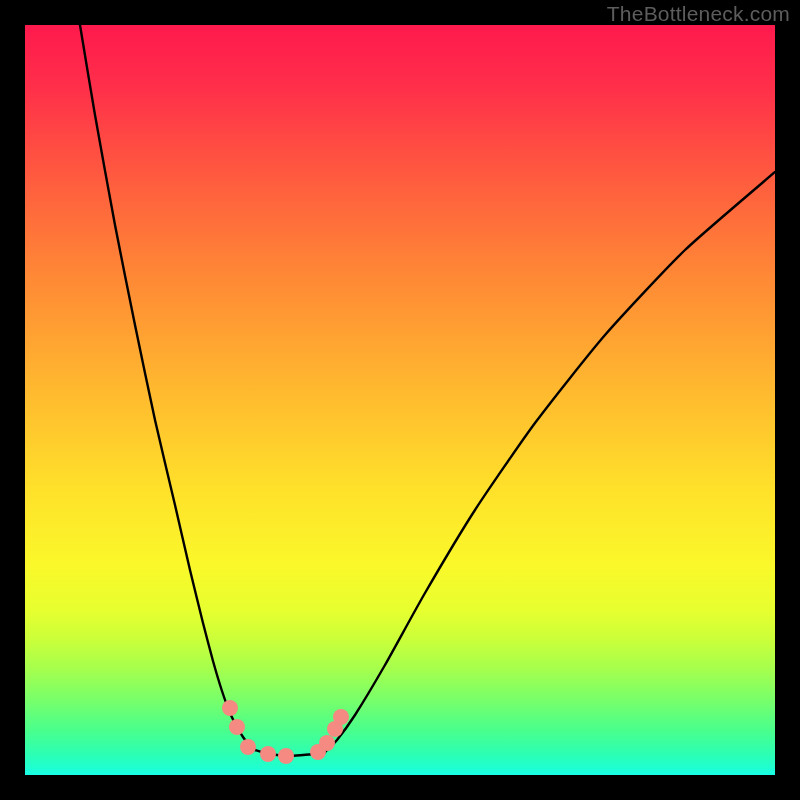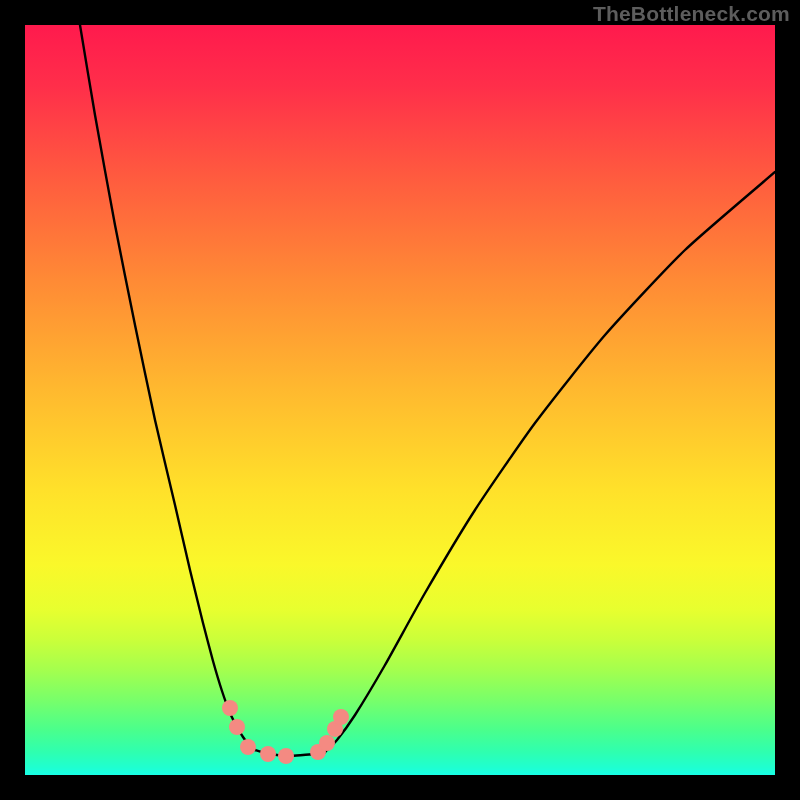--- a/index.html
+++ b/index.html
@@ -52,21 +52,21 @@
   svg.curve {
     position: absolute;
     left: 0; top: 0;
     width: 750px; height: 750px;
   }
   .watermark {
     position: absolute;
     top: 2px;
     right: 10px;
     font-size: 21px;
-    font-weight: 700;
+    font-weight: 400;
     letter-spacing: 0.2px;
     color: #5d5d5d;
     user-select: none;
   }
 </style>
 </head>
 <body>
 
 <div class="frame">
   <div class="watermark">TheBottleneck.com</div>

